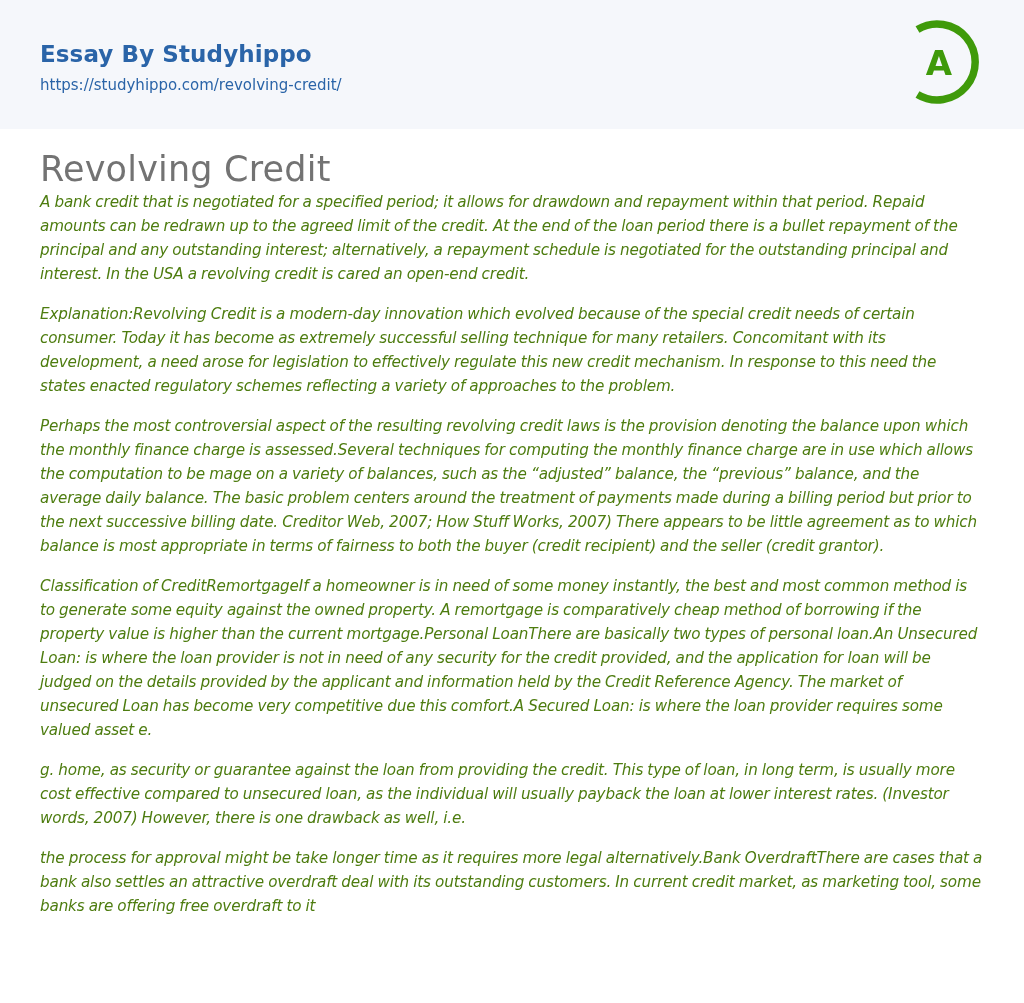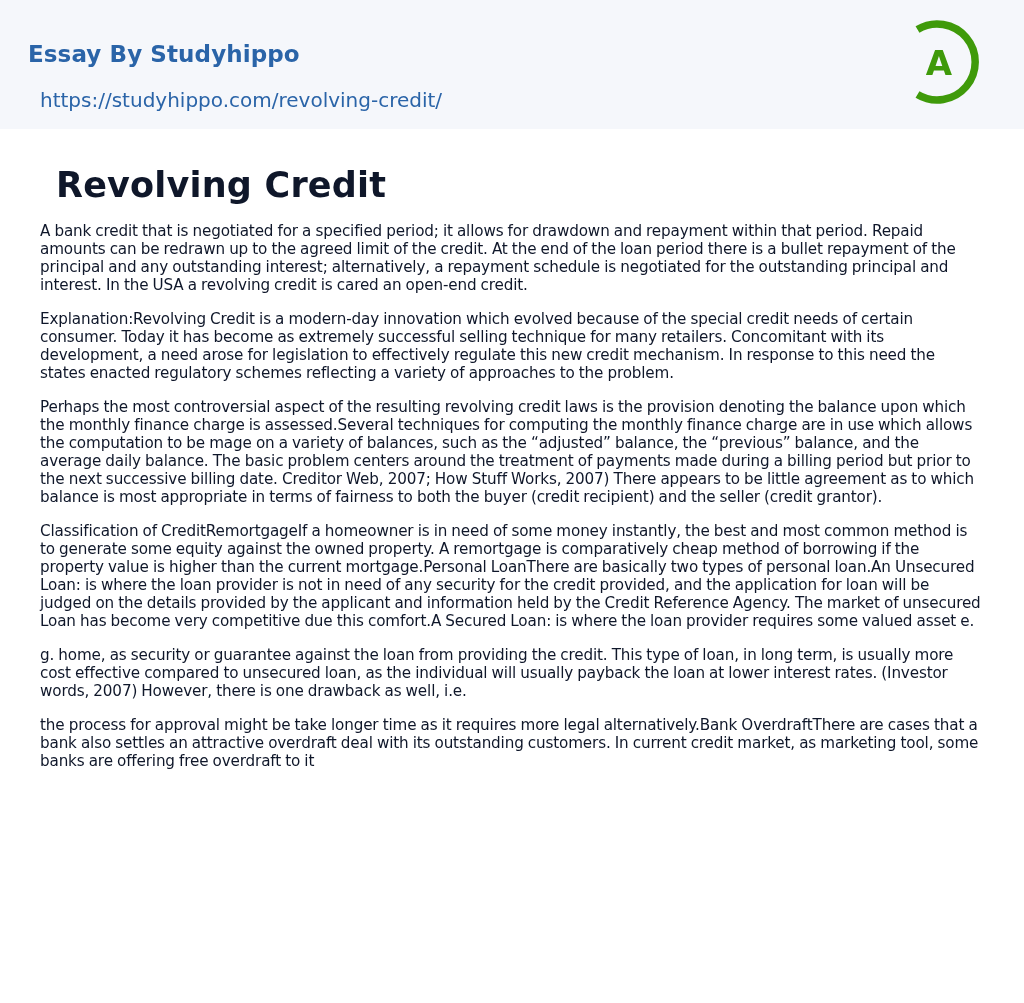--- a/index.html
+++ b/index.html
@@ -15,66 +15,67 @@
       color: #1f1f29;
     }
     .header {
       position: relative;
       height: 129px;
       background: #f5f7fb;
       box-sizing: border-box;
     }
     .brand {
       position: absolute;
-      left: 28px;
+      left: 40px;
       top: 41px;
       font-size: 23px;
       font-weight: bold;
       color: #2a64a8;
       letter-spacing: 0.1px;
       margin: 0;
       white-space: nowrap;
     }
     .url {
       position: absolute;
       left: 40px;
-      top: 88px;
-      font-size: 20px;
+      top: 76px;
+      font-size: 15px;
       color: #2a64a8;
       text-decoration: none;
       white-space: nowrap;
     }
     .logo {
       position: absolute;
       left: 908px;
       top: 18px;
       width: 80px;
       height: 88px;
     }
     .content {
       padding: 0 40px;
     }
     .title {
-      margin: 16px;
+      margin: 0;
       padding-top: 19px;
       font-size: 35px;
       line-height: 42px;
-      font-weight: bold;
-      color: #0f172a;
+      font-weight: normal;
+      color: #737373;
       letter-spacing: 0.2px;
       white-space: nowrap;
     }
     .para {
       margin: 0 0 16px 0;
       font-size: 15.2px;
-      line-height: 18px;
-      color: #0f172a;
+      line-height: 24px;
+      color: #4d7c0f;
       width: 944px;
       letter-spacing: -0.15px;
       word-spacing: -0.5px;
+      font-style: italic;
     }
     .para.first {
       margin-top: 0;
     }
   </style>
 </head>
 <body>
 
 <header class="header">
   <h2 class="brand">Essay By Studyhippo</h2>

